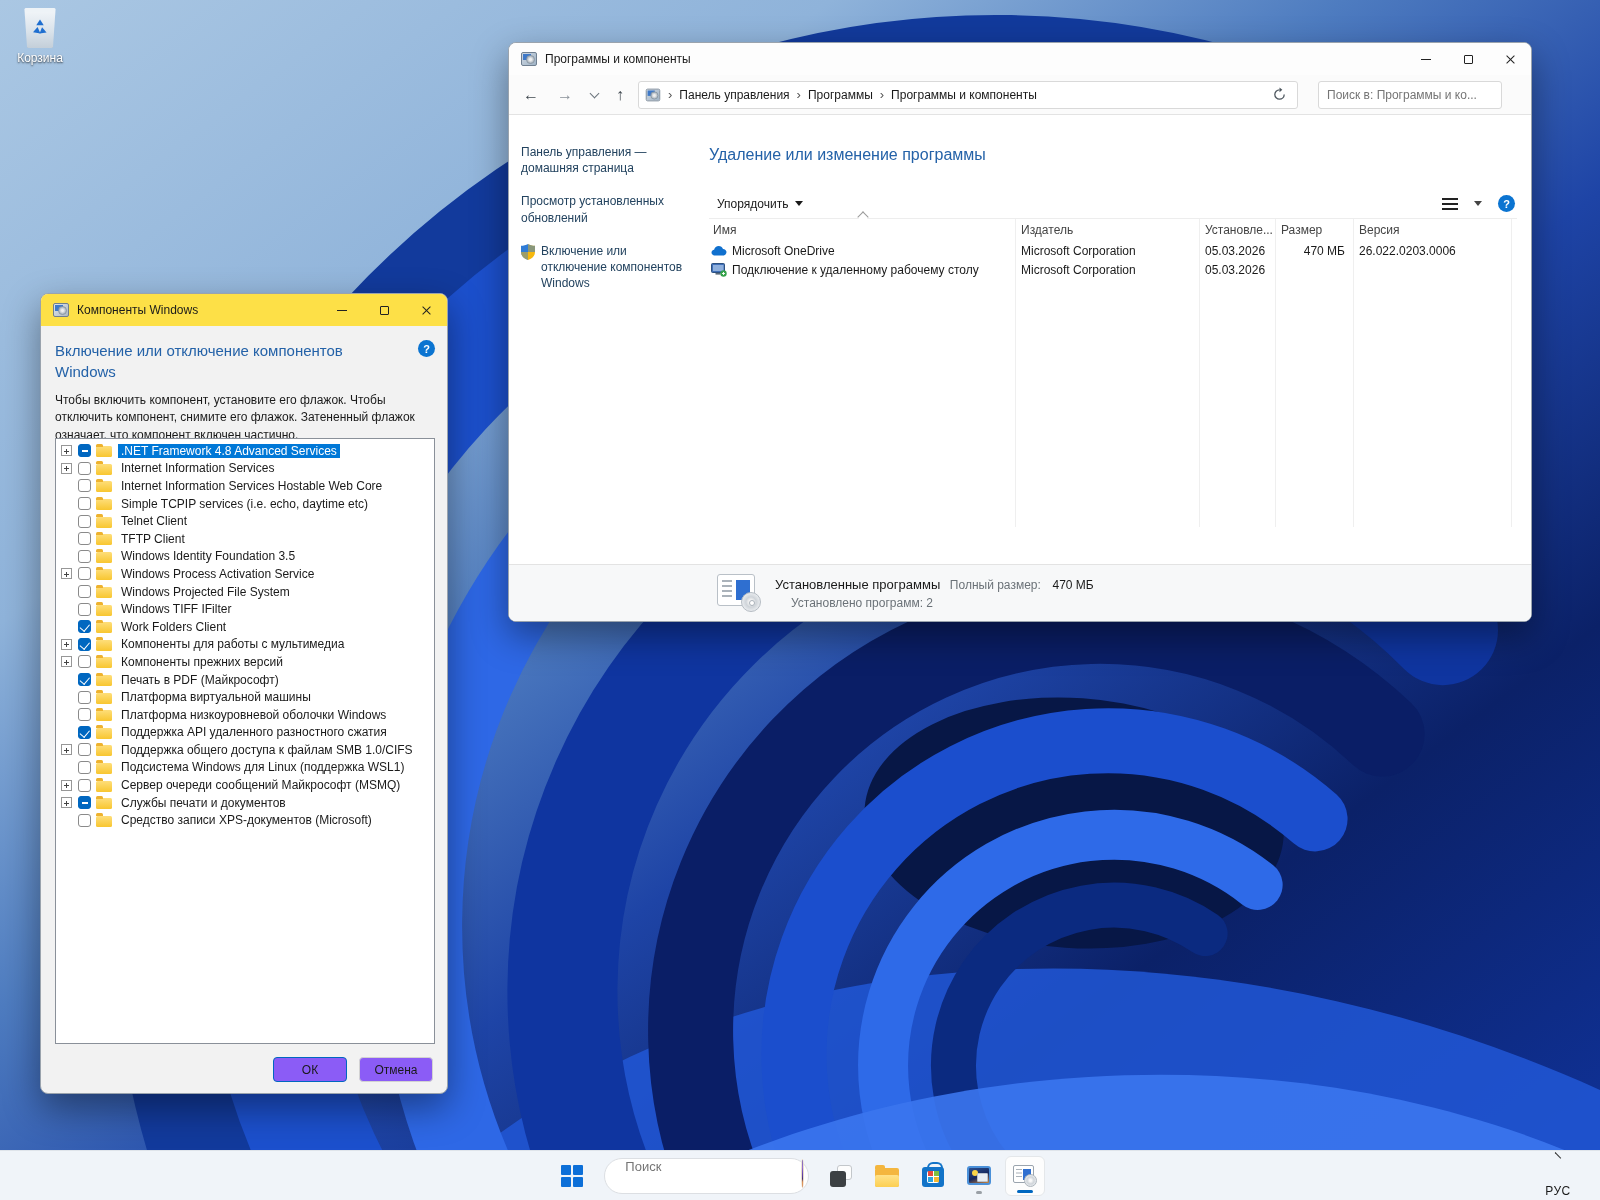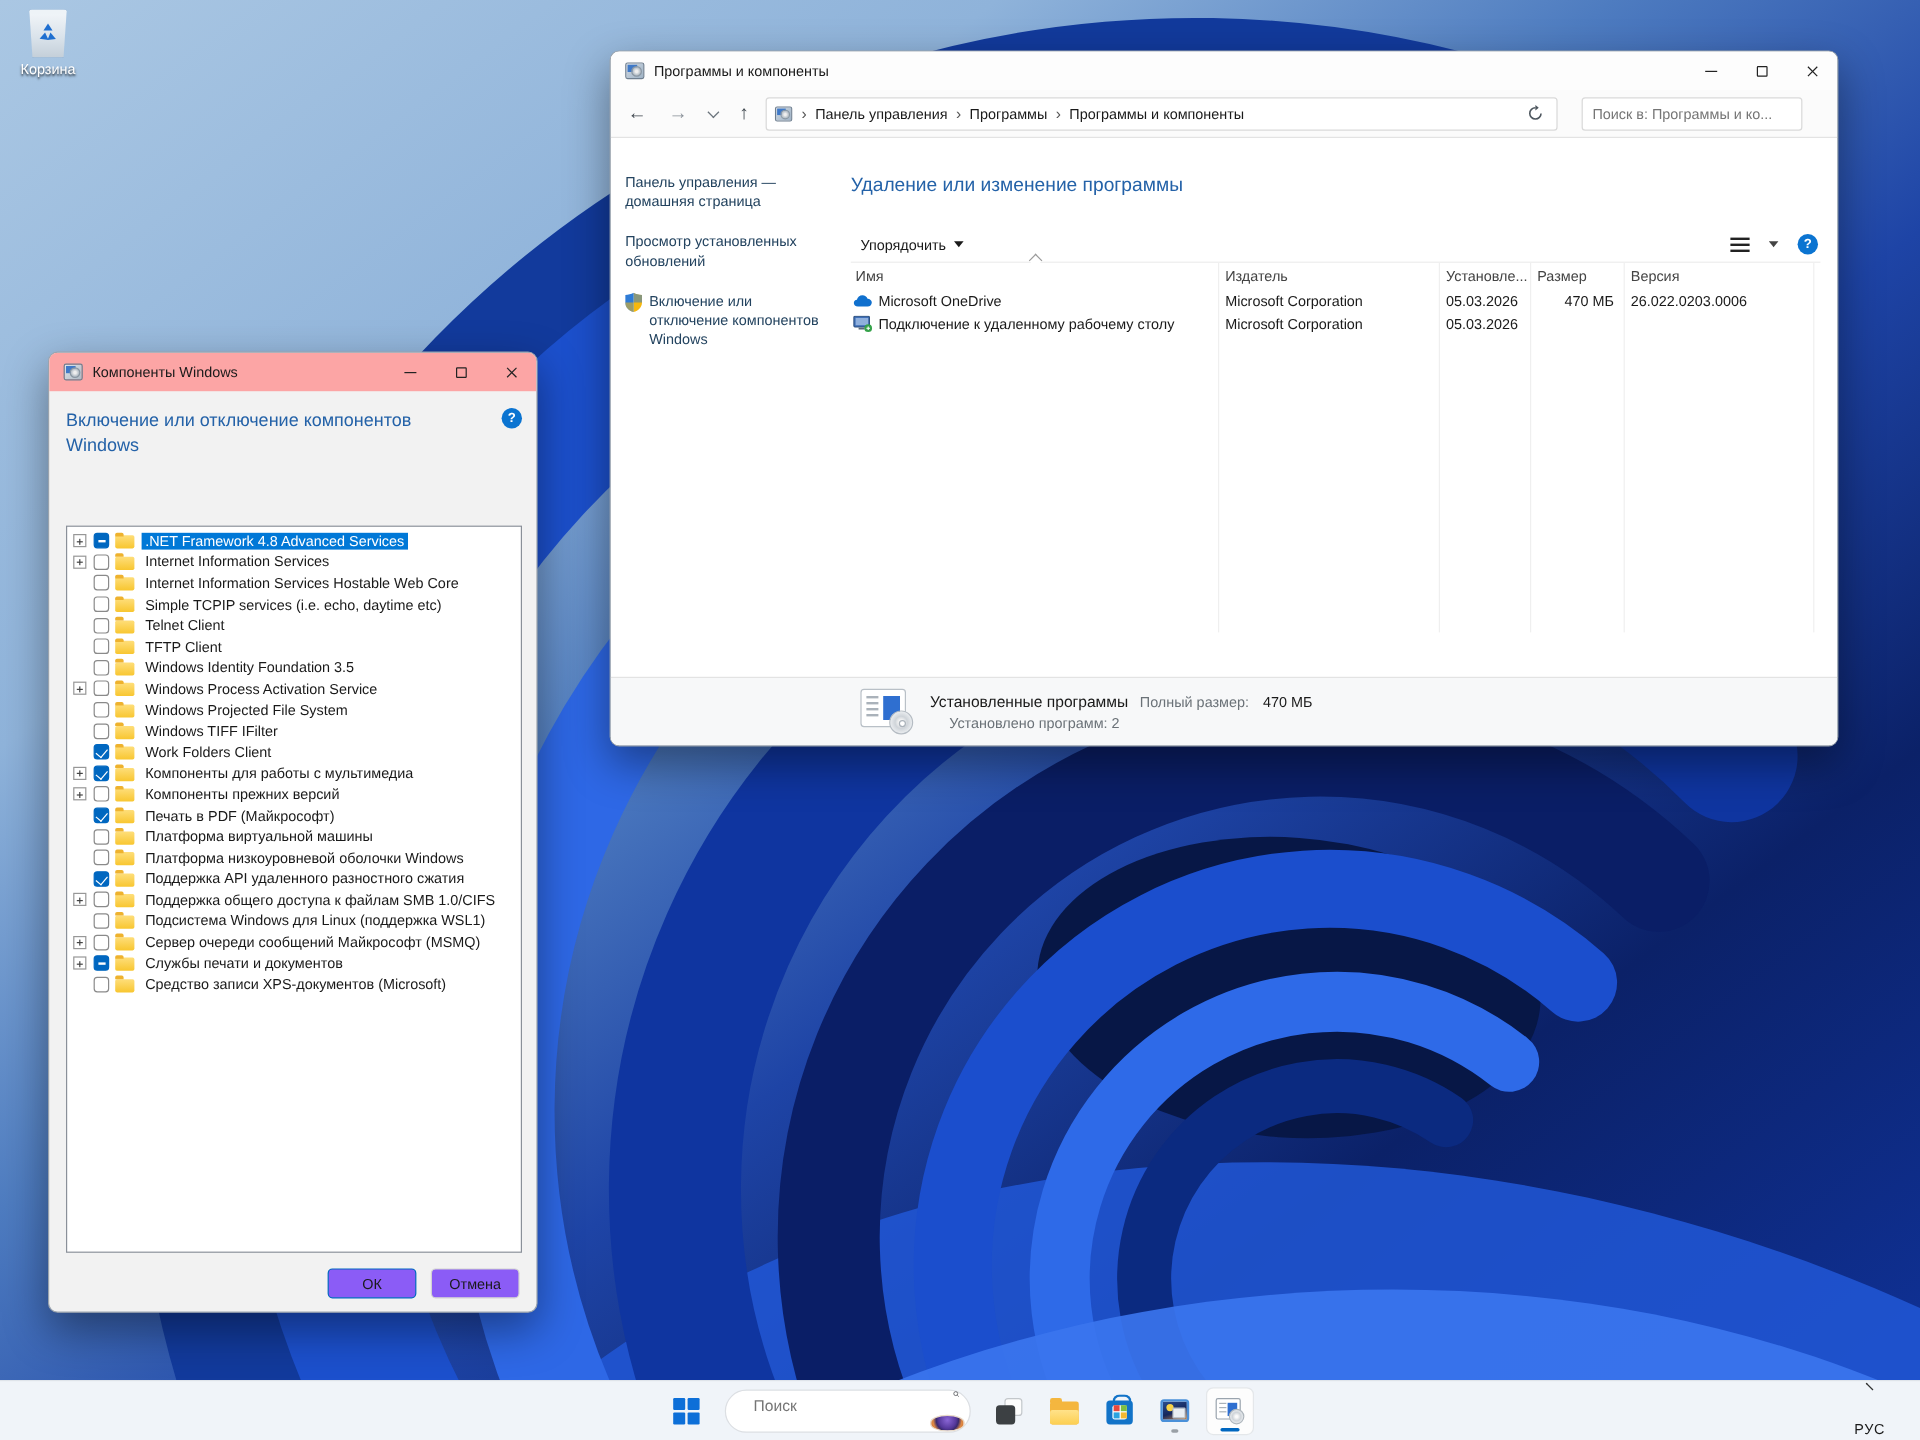--- a/index.html
+++ b/index.html
@@ -28,21 +28,21 @@
   .wc .x { position:relative; width:11px; height:11px; }
   .wc .x::before,.wc .x::after { content:""; position:absolute; left:5px; top:0; width:1px; height:11px; background:#222; }
   .wc .x::before { transform:rotate(45deg); } .wc .x::after { transform:rotate(-45deg); }
 
   .mini-app-icon { width:16px; height:14px; background:linear-gradient(135deg,#cfd8e2,#9fb3c6); border:1px solid #6f7f90; border-radius:2px; position:relative; }
   .mini-app-icon::before { content:""; position:absolute; left:1px; top:1px; right:5px; bottom:5px; background:#3f79c8; }
   .mini-app-icon::after { content:""; position:absolute; right:1px; bottom:1px; width:7px; height:7px; border-radius:50%; background:radial-gradient(circle at 50% 50%, #eee 20%, #b9c2ca 60%); border:1px solid #8a97a3; }
 
   
   #features-dialog { left:40px; top:293px; width:408px; height:801px; background:#f2f2f2; }
-  #features-dialog .titlebar { background:#fca5a5;text-align:right; }
+  #features-dialog .titlebar { background:#fde047;text-align:right; }
   .dlg-heading-row { display:flex; padding:14px 12px 0 14px; }
   .dlg-heading { width:340px; font-size:15px; line-height:1.4; color:#2462a8; }
   .help-circle { margin-left:auto; width:17px; height:17px; border-radius:50%; background:#0b74d1; color:#fff; font-size:11px; font-weight:bold; display:flex; align-items:center; justify-content:center; flex:none; }
   .dlg-desc { padding:10px 18px 0 14px; font-size:12px; line-height:1.45; color:#1a1a1a; }
   .tree-box { position:absolute; left:14px; top:144px; width:380px; height:606px; background:#fff; border:1px solid #8a9099; overflow:hidden; padding-top:3px; }
   .tree-row { display:flex; align-items:center; height:17.6px; font-size:12px; color:#1a1a1a; }
   .expand { width:11px; height:11px; margin-left:5px; margin-right:6px; border:1px solid #979797; background:#fff; position:relative; flex:none; visibility:hidden; }
   .tree-row.exp .expand { visibility:visible; }
   .expand::before { content:""; position:absolute; left:2px; top:4.5px; width:5px; height:1px; background:#444; }
   .expand::after { content:""; position:absolute; left:4px; top:2.5px; width:1px; height:5px; background:#444; }
@@ -105,21 +105,21 @@
 
   
   .taskbar { position:absolute; left:0; right:0; bottom:0; height:50px; background:#f0f4f9; border-top:1px solid #dfe4ea; display:flex; align-items:center; }
   .tb-center { position:absolute; left:552px; top:0; height:100%; display:flex; align-items:center; gap:6px; }
   .tb-tile { width:40px; height:40px; border-radius:6px; display:flex; align-items:center; justify-content:center; position:relative; }
   .tb-tile.active { background:#fdfdfd; border:1px solid #e4e7ea; }
   .run-dot { position:absolute; bottom:2px; left:50%; transform:translateX(-50%); width:6px; height:3px; border-radius:2px; background:#9aa0a6; }
   .run-pill { position:absolute; bottom:2px; left:50%; transform:translateX(-50%); width:16px; height:3px; border-radius:2px; background:#0067c0; }
   .start-logo { width:22px; height:22px; display:grid; grid-template-columns:10px 10px; grid-template-rows:10px 10px; gap:2px; }
   .start-logo span { background:#0d6fd8; border-radius:1px; }
-  .search-pill { width:205px; height:36px; background:#fff; border:1px solid #dcdfe3; border-radius:18px; display:flex; align-items:flex-end; padding:0 4px 0 12px; margin:0 6px;flex-direction:column; }
+  .search-pill { width:205px; height:36px; background:#fff; border:1px solid #dcdfe3; border-radius:18px; display:flex; align-items:flex-start; padding:0 4px 0 12px; margin:0 6px; }
   .search-pill input { border:0; outline:0; flex:1; font-size:13px; color:#444; font-family:inherit; background:transparent; margin-left:8px; }
   .bing-circle { width:29px; height:29px; border-radius:50%; background:radial-gradient(circle at 50% 28%, #8a66d6 0%, #55389b 45%, #3a2a6e 58%, #e08a43 75%, #c96b2e 100%); border:1px solid #e8d9c8; }
   .taskview-icon { position:relative; width:22px; height:22px; }
   .taskview-icon .b { position:absolute; right:0; top:0; width:15px; height:15px; background:#fdfdfd; border:1px solid #c3c7cb; border-radius:3px; }
   .taskview-icon .f { position:absolute; left:0; bottom:0; width:16px; height:16px; background:#3c4043; border-radius:3px; }
   .explorer-icon { position:relative; width:24px; height:19px; margin-top:3px; }
   .explorer-icon .back { position:absolute; inset:0; background:#f4b63f; border-radius:2px; }
   .explorer-icon .back::before { content:""; position:absolute; top:-3px; left:0; width:10px; height:4px; background:#f4b63f; border-radius:2px 2px 0 0; }
   .explorer-icon .front { position:absolute; left:0; right:0; bottom:0; height:12px; background:linear-gradient(#ffe28a,#fccf52); border-radius:2px; }
   .store-icon { position:relative; width:22px; height:20px; margin-top:2px; background:#1273c8; border-radius:3px; }
@@ -344,20 +344,21 @@
       <div class="wc">
           <span class="x"></span>
         </div>
     </div>
   </div>
 
   <div class="dlg-heading-row">
     <div class="dlg-heading">Включение или отключение компонентов Windows</div>
     <span class="help-circle">?</span>
   </div>
+  <div class="dlg-desc">Чтобы включить компонент, установите его флажок. Чтобы отключить компонент, снимите его флажок. Затененный флажок означает, что компонент включен частично.</div>
 
   <div class="tree-box">
       <div class="tree-row exp">
       <span class="expand"></span>
       <span class="cb indeterminate"></span>
       <span class="folder"></span>
       <span class="tree-label selected">.NET Framework 4.8 Advanced Services</span>
     </div>
       <div class="tree-row exp">
       <span class="expand"></span>

